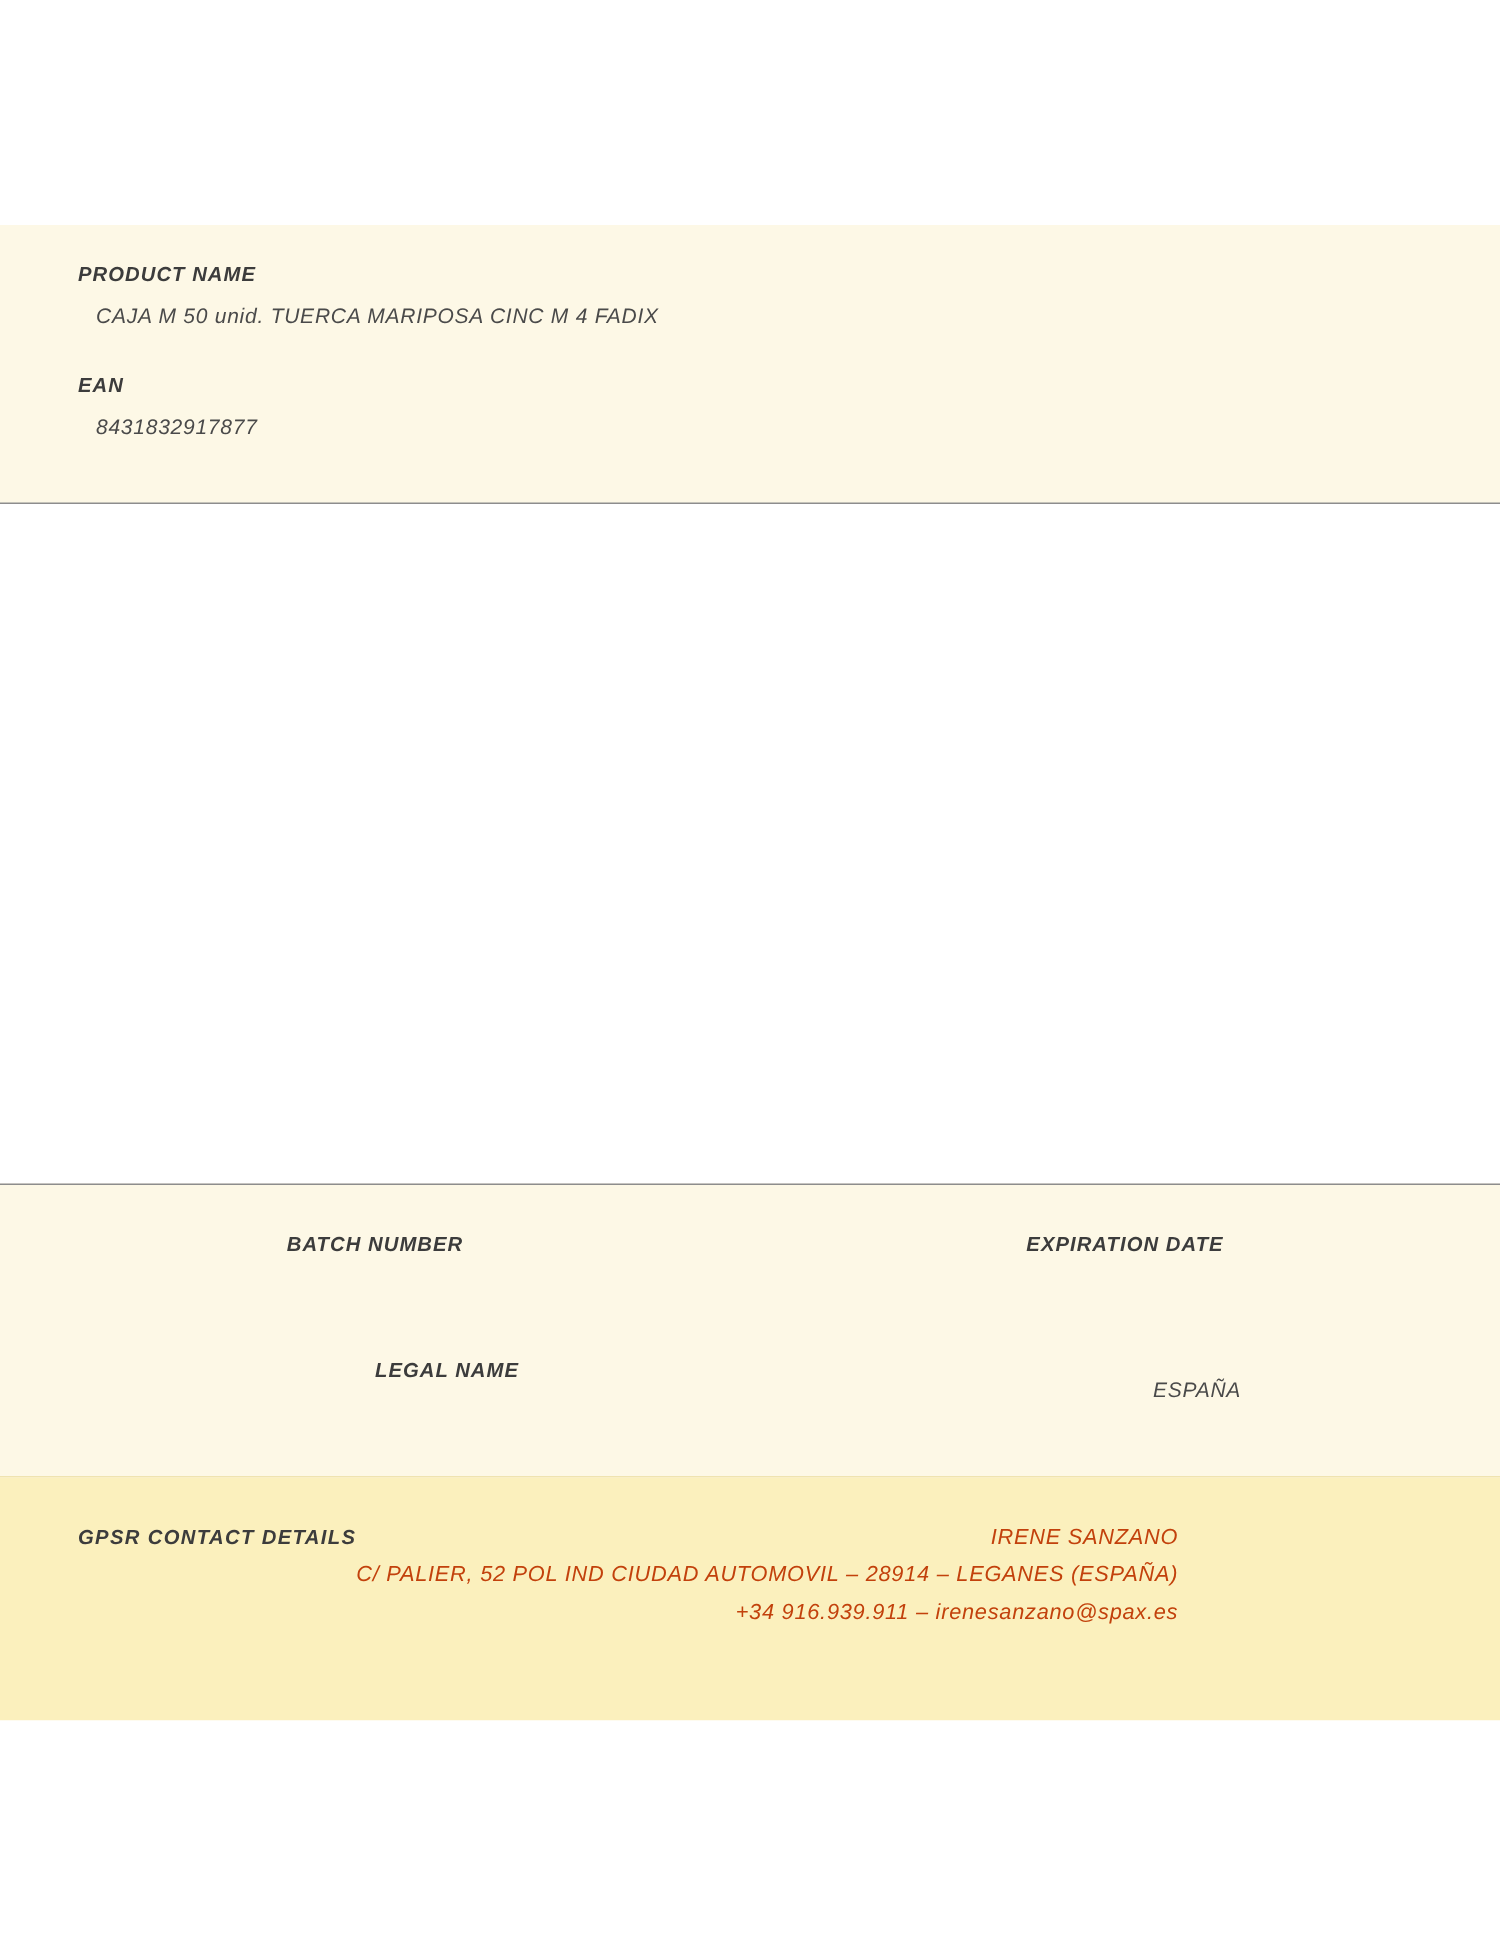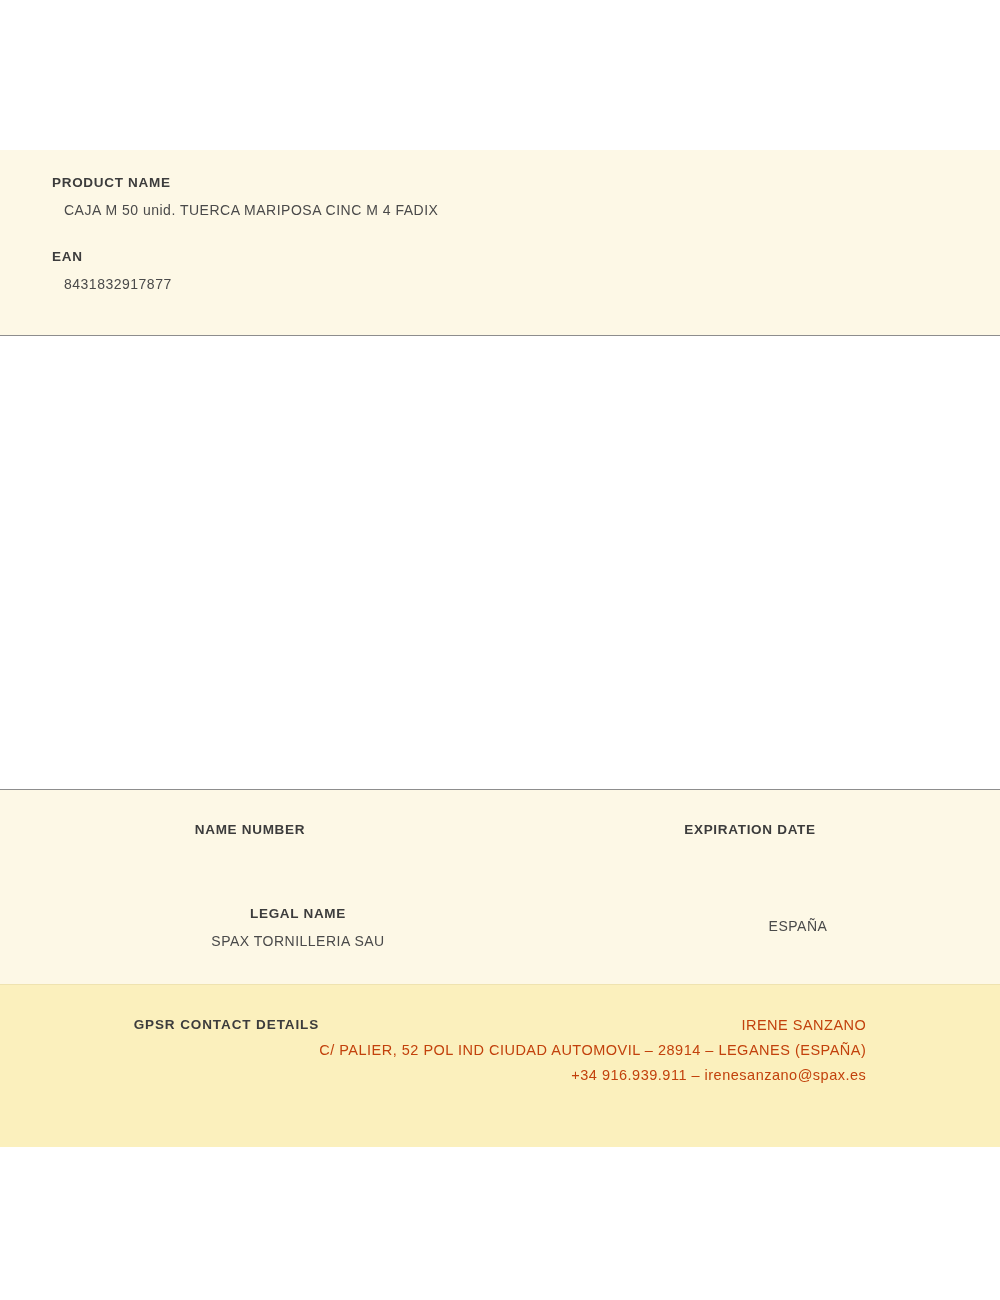--- a/index.html
+++ b/index.html
@@ -15,20 +15,21 @@
     position: relative;
     overflow: hidden;
   }
 
   .page {
     position: absolute;
     left: 0;
     top: 0;
     width: 1000px;
     height: 984px;
+    font-style: italic;
   }
 
   
   .product-block {
     position: absolute;
     left: 0;
     top: 150px;
     width: 1000px;
     height: 186px;
     background: #fdf8e6;
@@ -105,21 +106,21 @@
   .gpsr-block {
     position: absolute;
     left: 0;
     top: 985px;
     width: 1000px;
     height: 162px;
     background: #fbf0bd;
     box-sizing: border-box;
     padding: 28px 52px 0 52px;
     display: flex;
-    justify-content: center;
+    justify-content: flex-start;
     align-items: flex-start;
   }
   .gpsr-label {
     font-size: 13.5px;
     font-weight: bold;
     letter-spacing: 0.9px;
     color: #3c3c3c;
     padding-top: 4px;
     white-space: nowrap;
   }
@@ -160,32 +161,31 @@
         <div class="field-value">8431832917877</div>
       </div>
     </div>
   </div>
 
   <div class="blank-area"></div>
 
   <div class="meta-block">
     <div class="meta-row row-1">
       <div class="meta-cell">
-        <div class="field-label">NAME NUMBER</div>
+        <div class="field-label">BATCH NUMBER</div>
         <div class="field-value"></div>
       </div>
       <div class="meta-cell">
         <div class="field-label">EXPIRATION DATE</div>
         <div class="field-value"></div>
       </div>
     </div>
     <div class="meta-row row-2">
       <div class="meta-cell">
         <div class="field-label">LEGAL NAME</div>
-        <div class="field-value">SPAX TORNILLERIA SAU</div>
       </div>
       <div class="meta-cell">
         <div class="field-value">ESPAÑA</div>
       </div>
     </div>
   </div>
 
   <div class="gpsr-block">
     <div class="gpsr-label">GPSR CONTACT DETAILS</div>
     <div class="gpsr-lines">

